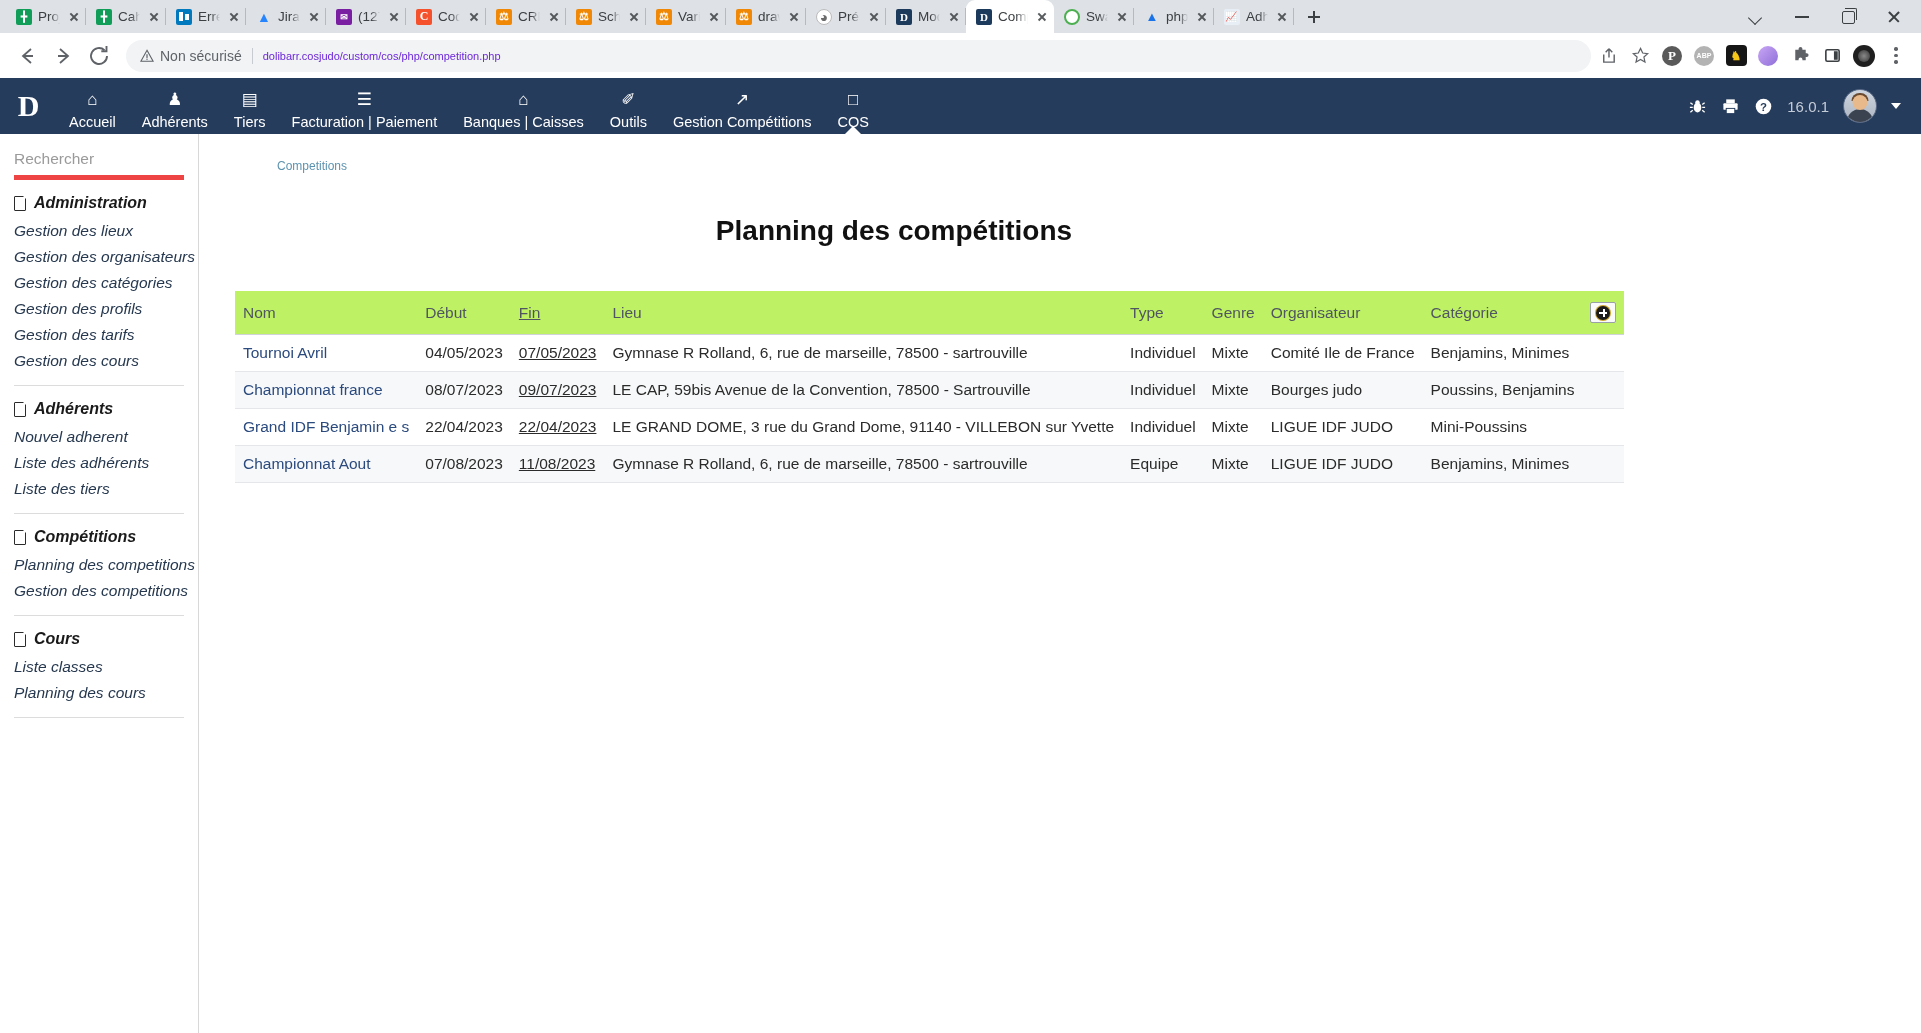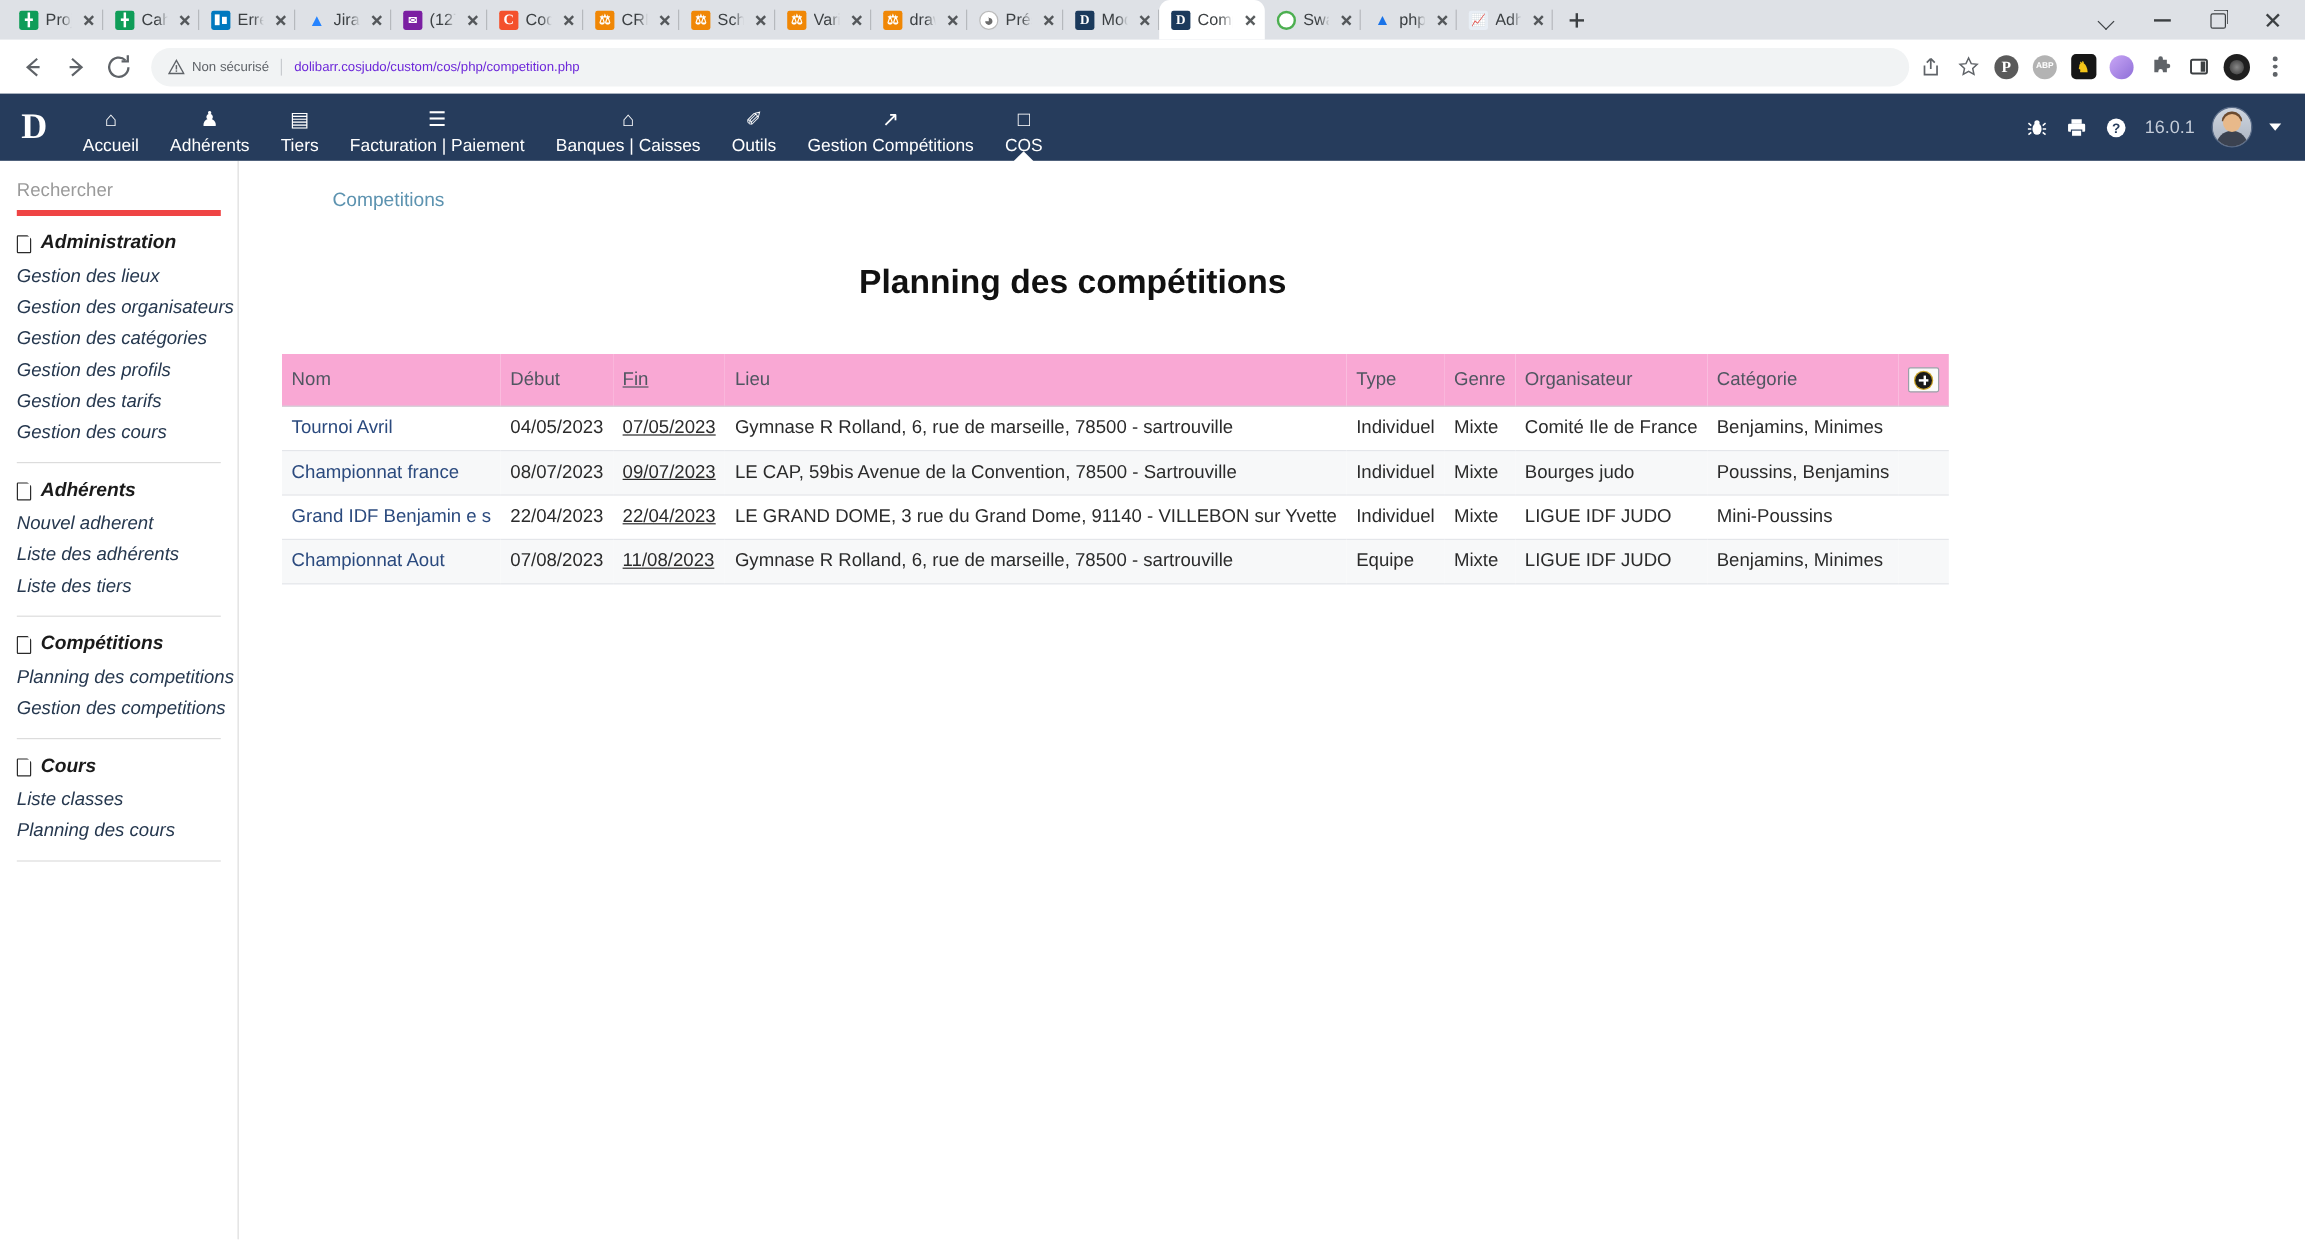--- a/index.html
+++ b/index.html
@@ -139,21 +139,21 @@
     display: flex;
     align-items: center;
     padding: 0 14px;
     margin-left: 8px;
     gap: 8px;
     font-size: 14.5px;
     color: #202124;
   }
   .sec-warn {
     display: flex; align-items: center; gap: 6px;
-    color: #5f6368; font-size: 11px;
+    color: #5f6368; font-size: 14px;
     padding-right: 10px;
     border-right: 1px solid #c8cbcf;
     margin-right: 2px;
   }
   .url-text { color: #6d28d9; font-size: 11px; }
   .tb-icon {
     width: 30px; height: 30px; flex: 0 0 30px;
     position: relative;
     display: flex; align-items: center; justify-content: center;
   }
@@ -310,21 +310,21 @@
   
   .content {
     flex: 1 1 auto;
     padding: 0;
     background: #ffffff;
     min-width: 0;
     overflow: hidden;
   }
   .breadcrumb {
     padding: 25px 0 0 78px;
-    font-size: 16px;
+    font-size: 12px;
     color: #5d93b0;
     cursor: pointer;
   }
   .page-title {
     font-size: 28px;
     font-weight: bold;
     color: #111111;
     text-align: center;
     padding: 42px 0 0 0;
     width: 1318px;
@@ -333,21 +333,21 @@
   .table-wrap {
     margin: 44px 0 0 36px;
     width: 1318px;
   }
   table.dtable {
     width: 100%;
     border-collapse: collapse;
     font-size: 15.5px;
   }
   table.dtable thead th {
-    background: #f9a8d4;
+    background: #bef264;
     color: #505661;
     font-weight: normal;
     text-align: left;
     padding: 11px 8px;
     border-bottom: 1px solid #d0d3d8;
     font-size: 15.5px;
     white-space: nowrap;
   }
   table.dtable thead th.th-action {
     text-align: right;

